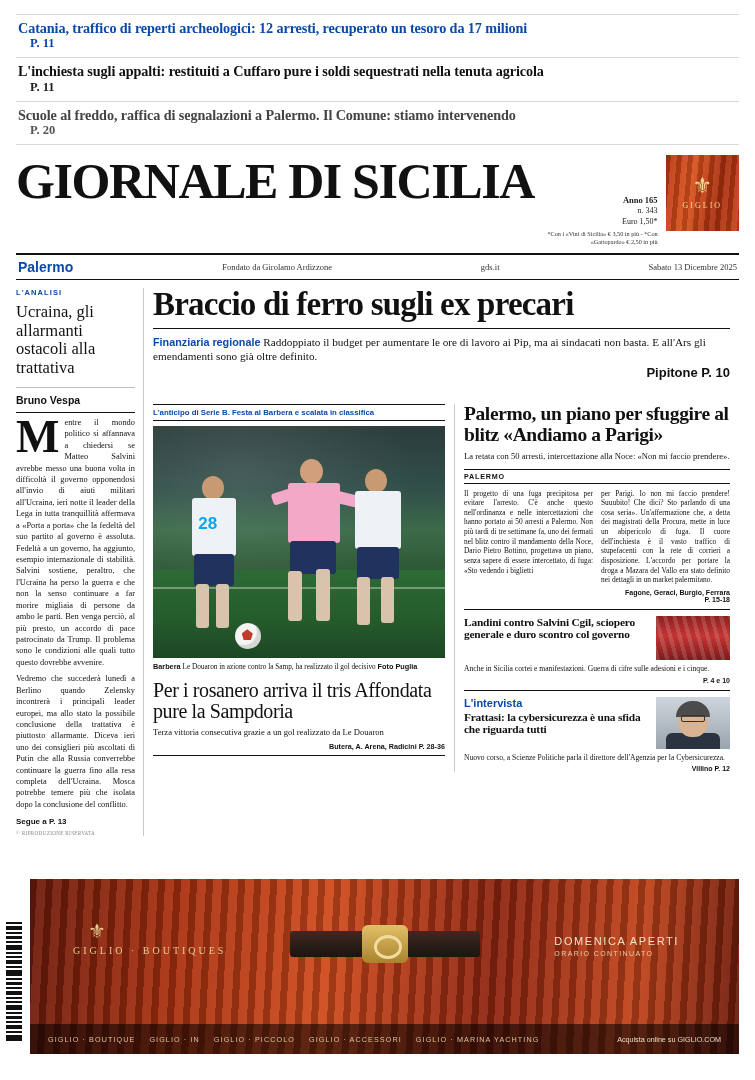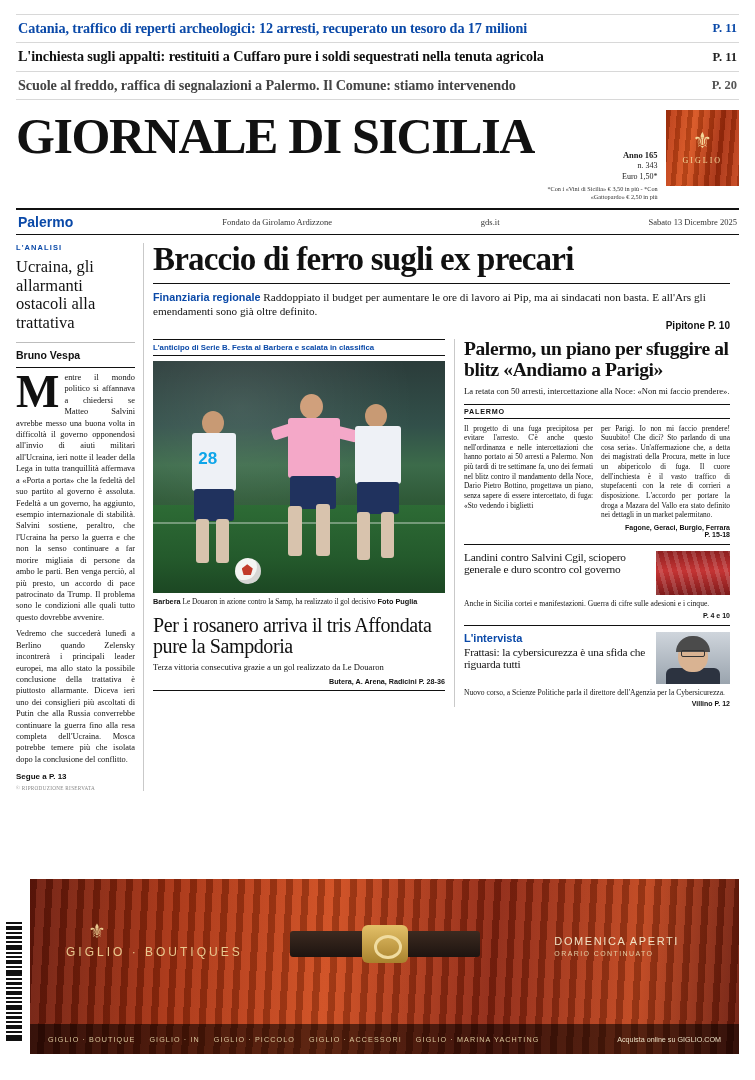--- a/index.html
+++ b/index.html
@@ -9,23 +9,24 @@
     background:#ffffff;
     font-family:"Liberation Serif", serif;
     color:#111;
     overflow:hidden;
   }
   .page { width:755px; height:1080px; position:relative; background:#fff; padding:0 16px; }
 
   
   .teasers { padding-top:14px; }
   .teaser {
-    display:flex; align-items:flex-end; justify-content:space-between;
+    display:flex; align-items:flex-start; justify-content:space-between;
     border-bottom:1px solid #d8d8d8;
     padding:5px 2px 6px 2px;
+    flex-direction:column;
   }
   .teaser:first-child { border-top:1px solid #d8d8d8; }
   .teaser-text { font-weight:bold; font-size:14.2px; letter-spacing:-0.1px; line-height:1.15; }
   .t-blue { color:#0a49a8; }
   .t-black { color:#111; }
   .t-gray { color:#444; }
   .teaser-page { font-size:12.5px; font-weight:bold; white-space:nowrap; padding-left:12px; }
   .tp-blue { color:#0a49a8; }
   .tp-black { color:#222; }
   .tp-gray { color:#555; }
@@ -90,23 +91,23 @@
   .seguea { font-family:"Liberation Sans", sans-serif; font-weight:bold; font-size:8px; margin-top:7px; }
   .rip { font-size:5.2px; color:#888; margin-top:4px; letter-spacing:0.3px; }
 
   
   .main-head {
     font-size:33px; font-weight:bold; line-height:1.0; letter-spacing:-0.8px; margin:0 0 7px 0;
   }
   .subhead-rule { border:0; border-top:1px solid #111; margin:0 0 6px 0; }
   .summary { font-size:11.2px; line-height:1.26; }
   .summary .lead-blue { color:#0a49a8; font-weight:bold; font-family:"Liberation Sans", sans-serif; font-size:10.8px; }
-  .credit-right { text-align:right; font-size:10px; font-weight:bold; font-family:"Liberation Sans", sans-serif; margin-top:2px; }
-
-  .lower { display:flex; margin-top:8px; gap:0; }
+  .credit-right { text-align:right; font-size:13px; font-weight:bold; font-family:"Liberation Sans", sans-serif; margin-top:2px; }
+
+  .lower { display:flex; margin-top:24px; gap:0; }
   .lower-left { width:302px; padding-right:9px; border-right:1px solid #c9c9c9; }
   .lower-right { width:calc(100% - 302px); padding-left:9px; }
 
   .mini-kicker {
     font-family:"Liberation Sans", sans-serif; font-weight:bold; font-size:7.8px;
     color:#0a49a8; border-top:1px solid #111; border-bottom:1px solid #111;
     padding:3px 0; margin-bottom:5px;
   }
 
   
@@ -156,40 +157,40 @@
   .r-label { font-family:"Liberation Sans", sans-serif; font-weight:bold; font-size:7.2px; letter-spacing:0.8px; border-top:1px solid #111; border-bottom:1px solid #111; padding:2px 0; margin-bottom:5px; }
   .two-col { column-count:2; column-gap:8px; font-size:7.4px; line-height:1.3; text-align:justify; }
   .two-col p { margin:0; }
   .r-credit { text-align:right; font-size:7px; font-weight:bold; font-family:"Liberation Sans", sans-serif; margin-top:4px; }
   .r-credit .pg { font-weight:bold; }
   .rule-b { border:0; border-top:1px solid #111; margin:6px 0; }
 
   .teaser-block { display:flex; gap:7px; align-items:flex-start; margin-top:2px; }
   .tb-text { flex:1; }
   .tb-kick { color:#0a49a8; font-family:"Liberation Sans", sans-serif; font-weight:bold; font-size:11px; margin-bottom:2px; }
-  .tb-title { font-size:11.4px; font-weight:normal; line-height:1.1; letter-spacing:-0.2px; }
+  .tb-title { font-size:11.4px; font-weight:bold; line-height:1.1; letter-spacing:-0.2px; }
   .tb-body { font-size:7.6px; line-height:1.28; margin-top:4px; }
   .tb-credit { font-size:7px; font-weight:bold; font-family:"Liberation Sans", sans-serif; text-align:right; margin-top:3px; }
   .tb-thumb { width:74px; height:44px; flex:0 0 74px; position:relative; overflow:hidden; background:#b53030; }
   .thumb-protest { background:linear-gradient(180deg,#8d1f1f 0%,#c43434 45%,#7d1b1b 100%); }
   .thumb-protest:after{ content:""; position:absolute; inset:0; background:repeating-linear-gradient(75deg, rgba(255,255,255,0.14) 0 4px, transparent 4px 9px); }
   .tb-thumb2 { width:74px; height:52px; flex:0 0 74px; background:linear-gradient(180deg,#cfd5dc 0%,#9aa4ae 100%); position:relative; overflow:hidden; }
   .face-head { position:absolute; left:22px; top:8px; width:30px; height:32px; border-radius:50% 50% 45% 45%; background:#d9b392; }
   .face-hair { position:absolute; left:20px; top:4px; width:34px; height:16px; border-radius:16px 16px 0 0; background:#4b4b4b; }
   .face-body { position:absolute; left:10px; top:36px; width:54px; height:20px; background:#2c3340; border-radius:6px 6px 0 0; }
   .face-glass { position:absolute; left:25px; top:18px; width:24px; height:7px; border:1.4px solid #333; border-radius:2px; }
 
   
   .ad {
     position:absolute; left:30px; right:16px; bottom:26px; height:175px;
     overflow:hidden;
     background:linear-gradient(95deg,#6d1a0b 0%,#a8300f 20%,#cf4a1c 42%,#8f2510 65%,#c0431a 85%,#6d1a0b 100%);
   }
   .ad:before { content:""; position:absolute; inset:0; background:repeating-linear-gradient(93deg, rgba(0,0,0,0.22) 0 7px, rgba(255,255,255,0.06) 7px 16px); }
-  .ad-logo { position:absolute; left:36px; top:66px; color:#e8c98f; font-family:Liberation Sans, sans-serif; font-size:12px; letter-spacing:3px; z-index:3; }
+  .ad-logo { position:absolute; left:43px; top:66px; color:#e8c98f; font-family:Liberation Serif, serif; font-size:10px; letter-spacing:3px; z-index:3; }
   .ad-lily { position:absolute; left:58px; top:40px; color:#e8c98f; font-size:20px; z-index:3; }
   .belt { position:absolute; left:50%; top:52px; transform:translateX(-50%); width:190px; height:26px; background:linear-gradient(180deg,#3c2a20,#1d1410); border-radius:3px; z-index:3; }
   .buckle { position:absolute; left:50%; top:46px; transform:translateX(-50%); width:46px; height:38px; background:linear-gradient(180deg,#e3c068,#a9822d); border-radius:6px; z-index:4; }
   .buckle:after { content:""; position:absolute; left:12px; top:10px; width:22px; height:18px; border:3px solid #f0dca0; border-radius:50%; }
   .ad-right { position:absolute; right:60px; top:56px; text-align:left; z-index:3; }
   .ad-dom { color:#f0e2c4; font-family:"Liberation Sans", sans-serif; font-size:11px; letter-spacing:1.6px; }
   .ad-orar { color:#e3cfa6; font-family:"Liberation Sans", sans-serif; font-size:7px; letter-spacing:1.4px; margin-top:3px; }
   .ad-footer { position:absolute; left:0; right:0; bottom:0; height:30px; background:rgba(0,0,0,0.55); display:flex; align-items:center; justify-content:space-between; padding:0 18px; z-index:4; }
   .ad-brands { display:flex; gap:14px; color:#d9c59a; font-family:"Liberation Sans", sans-serif; font-size:7.2px; letter-spacing:1.1px; }
   .ad-buy { color:#e8dcc0; font-family:"Liberation Sans", sans-serif; font-size:7.2px; }

